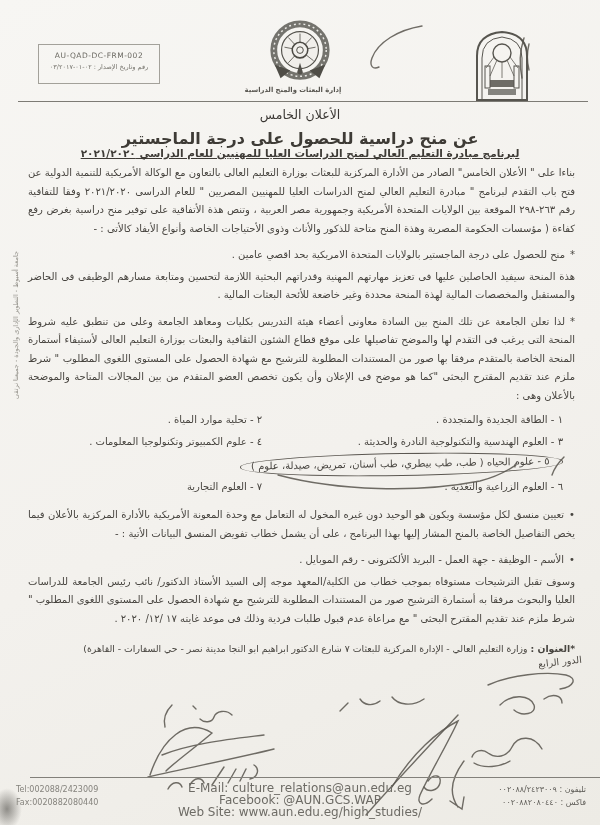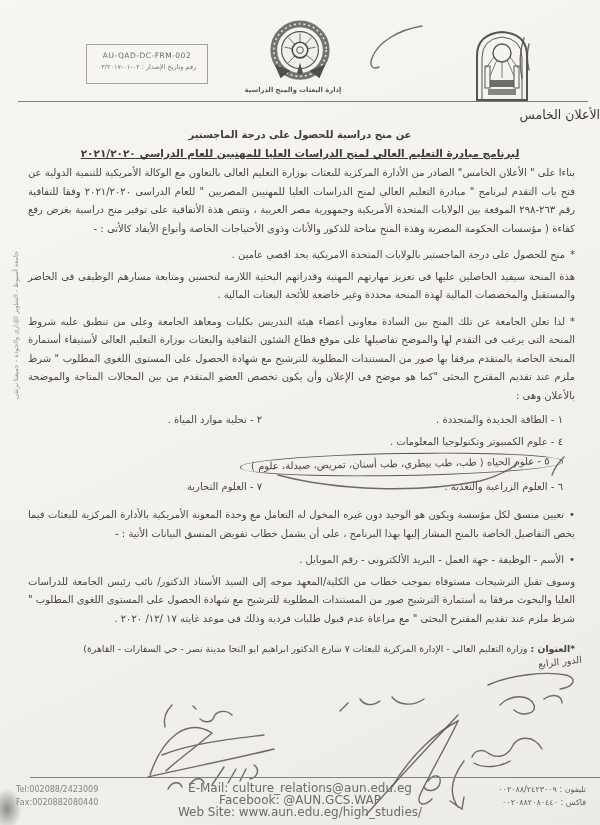--- a/index.html
+++ b/index.html
@@ -3,33 +3,33 @@
 <meta charset="utf-8">
 <style>
   html,body{margin:0;padding:0;background:#e8e6e1;}
   .page{
     position:relative;width:600px;height:825px;overflow:hidden;
     background:linear-gradient(155deg,#f7f6f3 0%,#f3f1ed 55%,#edebe5 100%);
     font-family:"DejaVu Sans",sans-serif;color:#45423d;
   }
   
   .stamp-box{position:absolute;left:38px;top:44px;width:122px;height:40px;
-    border:1px solid #a3a19a;text-align:center;padding-top:6px;box-sizing:border-box;margin-left:48px;}
+    border:1px solid #a3a19a;text-align:center;padding-top:6px;box-sizing:border-box;}
   .stamp-code{font-size:7.5px;letter-spacing:.5px;color:#6b6962;}
   .stamp-issue{font-size:6.5px;color:#76746d;direction:rtl;margin-top:3px;}
   .center-logo{position:absolute;left:260px;top:20px;width:80px;height:68px;}
   .center-caption{position:absolute;left:228px;top:86px;width:130px;text-align:center;
     font-size:6.8px;font-weight:bold;color:#56544e;direction:rtl;}
   .right-logo{position:absolute;left:468px;top:26px;width:68px;height:78px;}
   .header-rule{position:absolute;left:18px;top:101px;width:570px;height:1px;background:#7d7b75;}
   
-  .t-main{position:absolute;left:0;top:107px;width:100%;
+  .t-main{position:absolute;left:0;top:107px;width:100%;text-align:center;
     font-size:12.5px;color:#3a3733;direction:rtl;}
   .t-sub{position:absolute;left:0;top:129px;width:100%;text-align:center;
-    font-size:10px;font-weight:bold;color:#3e3b36;direction:rtl;}
+    font-size:16px;font-weight:bold;color:#3e3b36;direction:rtl;}
   .t-prog{position:absolute;left:0;top:147px;width:100%;text-align:center;
     font-size:10.5px;font-weight:bold;color:#3e3b36;direction:rtl;
     text-decoration:underline;}
   
   .body-flow{position:absolute;left:28px;right:25px;top:164px;direction:rtl;
     font-size:10px;line-height:18.5px;text-align:justify;color:#47443f;}
   .body-flow p{margin:0 0 3px 0;}
   .bullet{margin:8px 0 3px 0;}
   .bmark{display:inline-block;margin-left:5px;color:#47443f;}
   .fields{display:grid;grid-template-columns:55% 45%;direction:rtl;
@@ -140,40 +140,43 @@
     </div>
 
     <div class="fields">
       <div class="f-cell">
         <span>١ -</span> <span>الطاقة الجديدة والمتجددة .</span>
       </div>
       <div class="f-cell">
         <span>٢ -</span> <span>تحلية موارد المياة .</span>
       </div>
       <div class="f-cell">
+        <span>٣ -</span> <span>العلوم الهندسية والتكنولوجية النادرة والحديثة .</span>
+      </div>
+      <div class="f-cell">
         <span>٤ -</span> <span>علوم الكمبيوتر وتكنولوجيا المعلومات .</span>
       </div>
       <div class="f-cell f-span">
         <span class="circled"><span>٥ -</span> <span>علوم الحياه ( طب، طب بيطري، طب أسنان، تمريض، صيدلة، علوم )</span></span>
       </div>
       <div class="f-cell">
         <span>٦ -</span> <span>العلوم الزراعية والتغذية .</span>
       </div>
       <div class="f-cell">
         <span>٧ -</span> <span>العلوم التجارية</span>
       </div>
       <svg class="fields-overlay" viewBox="0 0 547 50" preserveAspectRatio="none">
         <path class="pen" d="M250,20 C310,36 390,38 452,26 C472,21 482,14 488,10"></path>
         <path class="pen" d="M536,2 C530,8 526,14 524,20"></path>
       </svg>
     </div>
 
 
     <div class="bullet">
-      <span class="bmark">•</span><span>تعيين منسق لكل مؤسسة ويكون هو الوحيد دون غيره المخول له التعامل مع وحدة المعونة الأمريكية بالأدارة المركزية للبعثات فيما يخص التفاصيل الخاصة بالمنح المشار إليها بهذا البرنامج ، على أن يشمل خطاب تفويض المنسق البيانات الأتية : -</span>
+      <span class="bmark">•</span><span>تعيين منسق لكل مؤسسة ويكون هو الوحيد دون غيره المخول له التعامل مع وحدة المعونة الأمريكية بالأدارة المركزية بالأعلان فيما يخص التفاصيل الخاصة بالمنح المشار إليها بهذا البرنامج ، على أن يشمل خطاب تفويض المنسق البيانات الأتية : -</span>
     </div>
 
     <div class="bullet">
       <span class="bmark">•</span><span>الأسم - الوظيفة - جهة العمل - البريد الألكترونى - رقم الموبايل .</span>
     </div>
 
     <p>وسوف تقبل الترشيحات مستوفاه بموجب خطاب من الكلية/المعهد موجه إلى السيد الأستاذ الدكتور/ نائب رئيس الجامعة للدراسات العليا والبحوث مرفقا به أستمارة الترشيح صور من المستندات المطلوبة للترشيح مع شهادة الحصول على المستوى اللغوى المطلوب " شرط ملزم عند تقديم المقترح البحثى " مع مراعاة عدم قبول طلبات فردية وذلك فى موعد غايته ١٧ /١٢/ ٢٠٢٠ .</p>
 
     <div class="address-line">
       <span class="addr-label">*العنوان :</span>

